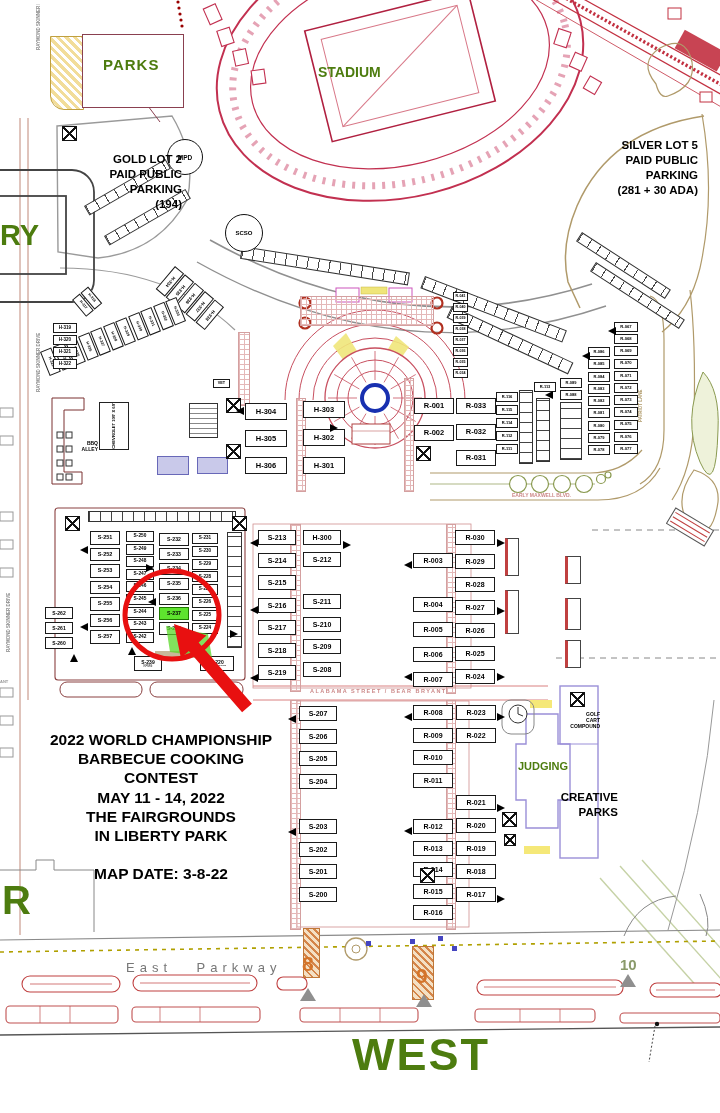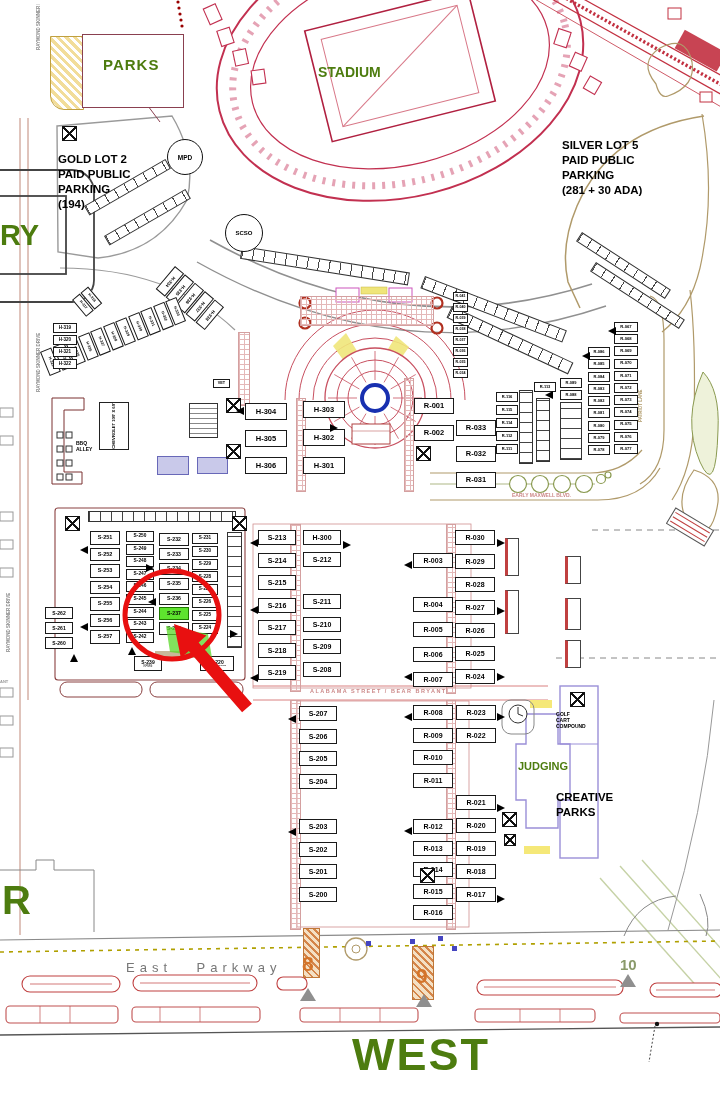--- a/index.html
+++ b/index.html
@@ -32,21 +32,21 @@
   .xbox{position:absolute;z-index:4;border:1px solid #111;background:
         linear-gradient(45deg,transparent 44%,#111 44%,#111 56%,transparent 56%),
         linear-gradient(-45deg,transparent 44%,#111 44%,#111 56%,transparent 56%),#fff;
         width:13px;height:13px}
   .arr{position:absolute;width:0;height:0;z-index:5}
   .arr.l{border-top:4px solid transparent;border-bottom:4px solid transparent;border-right:8px solid #000}
   .arr.r{border-top:4px solid transparent;border-bottom:4px solid transparent;border-left:8px solid #000}
   .arr.u{border-left:4px solid transparent;border-right:4px solid transparent;border-bottom:8px solid #000}
   .circlbl{position:absolute;border:1.6px solid #111;border-radius:50%;background:#fff;z-index:4;
         display:flex;align-items:center;justify-content:center;font-weight:700}
-  .lotlines{position:absolute;text-align:left;z-index:5}
+  .lotlines{position:absolute;text-align:right;z-index:5}
   .lot-line{display:block;font-weight:700;font-size:11.5px;line-height:1.3}
   .mini-line{display:block;font-weight:700;font-size:5px;line-height:1.15}
   .title-block{position:absolute;left:30px;top:730px;width:262px;text-align:center;z-index:5}
   .title-line{display:block;font-weight:700;font-size:15.5px;line-height:1.24}
   .mapdate{margin-top:20px;font-weight:700;font-size:15.5px}
   .pipkin{position:absolute;left:516px;top:524px;width:46px;height:140px;background:#fff;
         border:1.4px solid #b090d8;z-index:4;text-align:center;box-sizing:border-box}
   .pipkin-title{font-size:10px;font-weight:700;margin-top:22px}
   .pipkin-line{display:block;font-size:3.9px;font-weight:700;color:#5a1a1a;margin-top:6px;line-height:1}
   .sidebooth{position:absolute;background:#fff;border:1px solid #444;border-left:3px solid #c04040;z-index:4}
@@ -442,21 +442,21 @@
       <div class="booth">R-038</div>
       <div class="booth">R-037</div>
       <div class="booth">R-036</div>
       <div class="booth">R-035</div>
       <div class="booth">R-034</div>
     </div>
   <div class="col" style="left:414px;top:398px;gap:11px;--bw:40px;--bh:16px;--fs:7.5px">
       <div class="booth">R-001</div>
       <div class="booth">R-002</div>
     </div>
-  <div class="col" style="left:456px;top:420px;gap:10px;--bw:40px;--bh:16px;--fs:7.5px">
+  <div class="col" style="left:456px;top:398px;gap:10px;--bw:40px;--bh:16px;--fs:7.5px">
       <div class="booth">R-033</div>
       <div class="booth">R-032</div>
       <div class="booth">R-031</div>
     </div>
   <div class="col" style="left:496px;top:392px;gap:3px;--bw:22px;--bh:10px;--fs:4px">
       <div class="booth">R-116</div>
       <div class="booth">R-115</div>
       <div class="booth">R-114</div>
       <div class="booth">R-112</div>
       <div class="booth">R-111</div>
@@ -657,20 +657,31 @@
   <div class="arr r" style="left:497px;top:804px"></div>
   <div class="arr r" style="left:497px;top:895px"></div>
   <div class="arr l" style="left:236px;top:407px"></div>
   <div class="arr r" style="left:330px;top:424px"></div>
   <div class="arr l" style="left:545px;top:391px"></div>
   <div class="arr l" style="left:582px;top:352px"></div>
   <div class="arr l" style="left:608px;top:327px"></div>
   <div class="arr u" style="left:70px;top:654px"></div>
   <div class="arr u" style="left:128px;top:647px"></div>
 
+  <div class="title-block">
+    <div>
+        <div class="title-line">2022 WORLD CHAMPIONSHIP</div>
+        <div class="title-line">BARBECUE COOKING</div>
+        <div class="title-line">CONTEST</div>
+        <div class="title-line">MAY 11 - 14, 2022</div>
+        <div class="title-line">THE FAIRGROUNDS</div>
+        <div class="title-line">IN LIBERTY PARK</div>
+      </div>
+    <div class="mapdate">MAP DATE:  3-8-22</div>
+  </div>
   <div class="lbl" style="left:2px;top:876px;font-size:40px">R</div>
   <div class="lbl" style="left:352px;top:1028px;font-size:45px;letter-spacing:2px">WEST</div>
 
   <div class="gate" style="left:302px;top:952px;font-size:21px;color:#d4742a">8</div>
   <div class="tri" style="left:300px;top:988px"></div>
   <div class="gate" style="left:416px;top:964px;font-size:21px;color:#d4742a">9</div>
   <div class="tri" style="left:416px;top:994px"></div>
   <div class="gate" style="left:620px;top:956px;font-size:15px;color:#8a9a6a">10</div>
   <div class="tri" style="left:620px;top:974px"></div>
 

